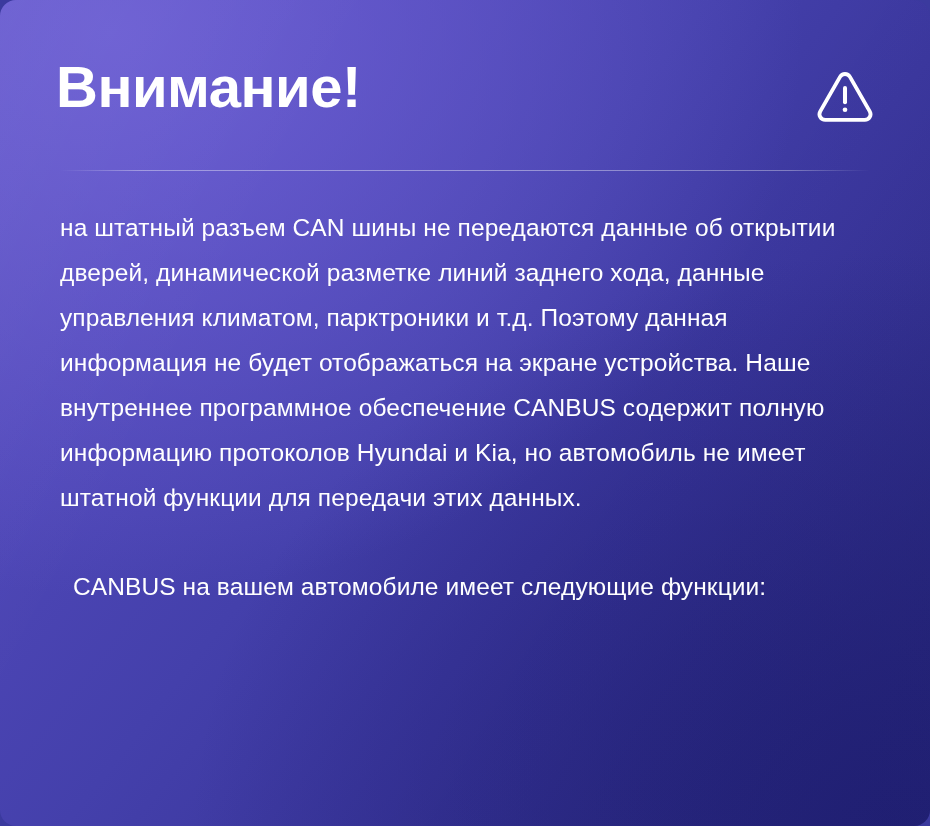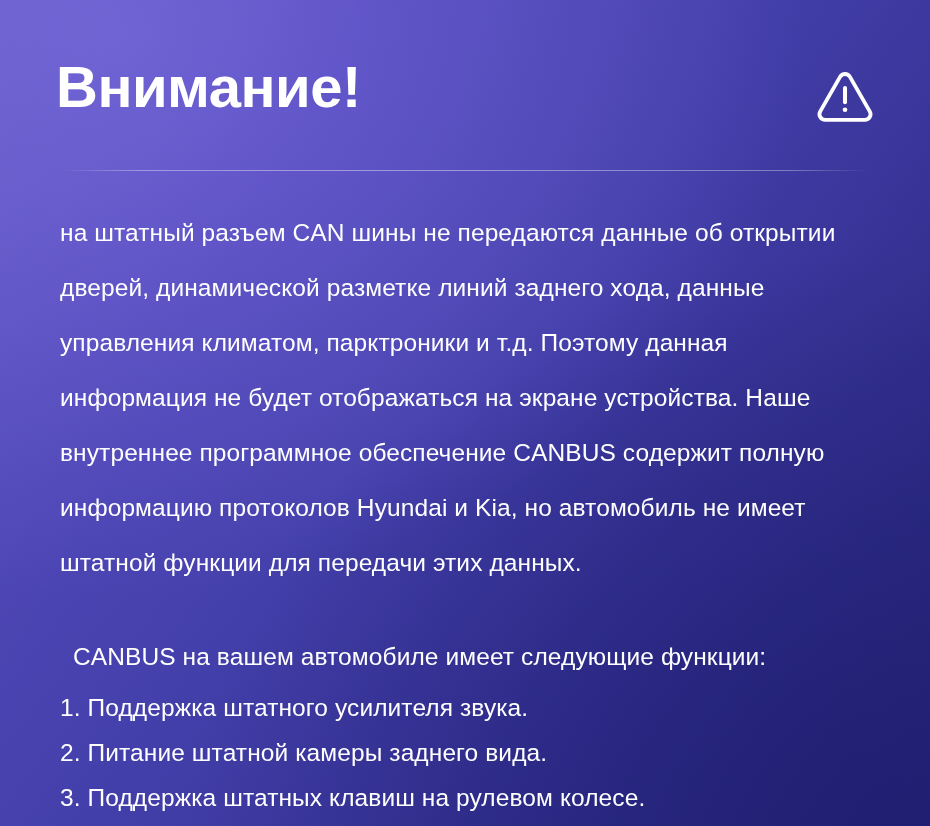--- a/index.html
+++ b/index.html
@@ -20,20 +20,21 @@
     position: relative;
     width: 930px;
     height: 826px;
     box-sizing: border-box;
     overflow: hidden;
     
     background:
       radial-gradient(120% 110% at 12% 4%, rgba(109, 96, 212, 0.95) 0%, rgba(109,96,212,0) 62%),
       radial-gradient(130% 120% at 96% 100%, rgba(34, 33, 120, 0.98) 0%, rgba(34,33,120,0) 58%),
       linear-gradient(128deg, #5b51c2 0%, #4f47b8 22%, #4440ab 45%, #3a369c 66%, #312f8c 84%, #2a2a80 100%);
+    border-radius: 16px;
   }
 
   
   .sheen {
     position: absolute;
     inset: 0;
     pointer-events: none;
     background:
       linear-gradient(118deg, rgba(255,255,255,0.045) 0%, rgba(255,255,255,0) 28%),
       linear-gradient(300deg, rgba(10,10,60,0.10) 0%, rgba(10,10,60,0) 40%);
@@ -87,21 +88,21 @@
     position: absolute;
     left: 60px;
     top: 205px;
     width: 815px;
   }
 
   .paragraph {
     margin: 0;
     color: #ffffff;
     font-size: 24.5px;
-    line-height: 55px;
+    line-height: 45px;
     font-weight: 400;
     letter-spacing: 0.1px;
     text-align: left;
   }
 
   .func-block {
     margin-top: 44px;
   }
 
   .func-intro {
@@ -147,21 +148,16 @@
 
   <div class="divider"></div>
 
   <div class="content">
 
     <p class="paragraph">на штатный разъем CAN шины не передаются данные об открытии дверей, динамической разметке линий заднего хода, данные управления климатом, парктроники и т.д. Поэтому данная информация не будет отображаться на экране устройства. Наше внутреннее программное обеспечение CANBUS содержит полную информацию протоколов Hyundai и Kia, но автомобиль не имеет штатной функции для передачи этих данных.</p>
 
     <div class="func-block">
       <p class="func-intro">CANBUS на вашем автомобиле имеет следующие функции:</p>
 
-      <ul class="func-list">
-        <li>1. Поддержка штатного усилителя звука.</li>
-        <li>2. Питание штатной камеры заднего вида.</li>
-        <li>3. Поддержка штатных клавиш на рулевом колесе.</li>
-      </ul>
     </div>
 
   </div>
 </div>
 
 </body></html>

